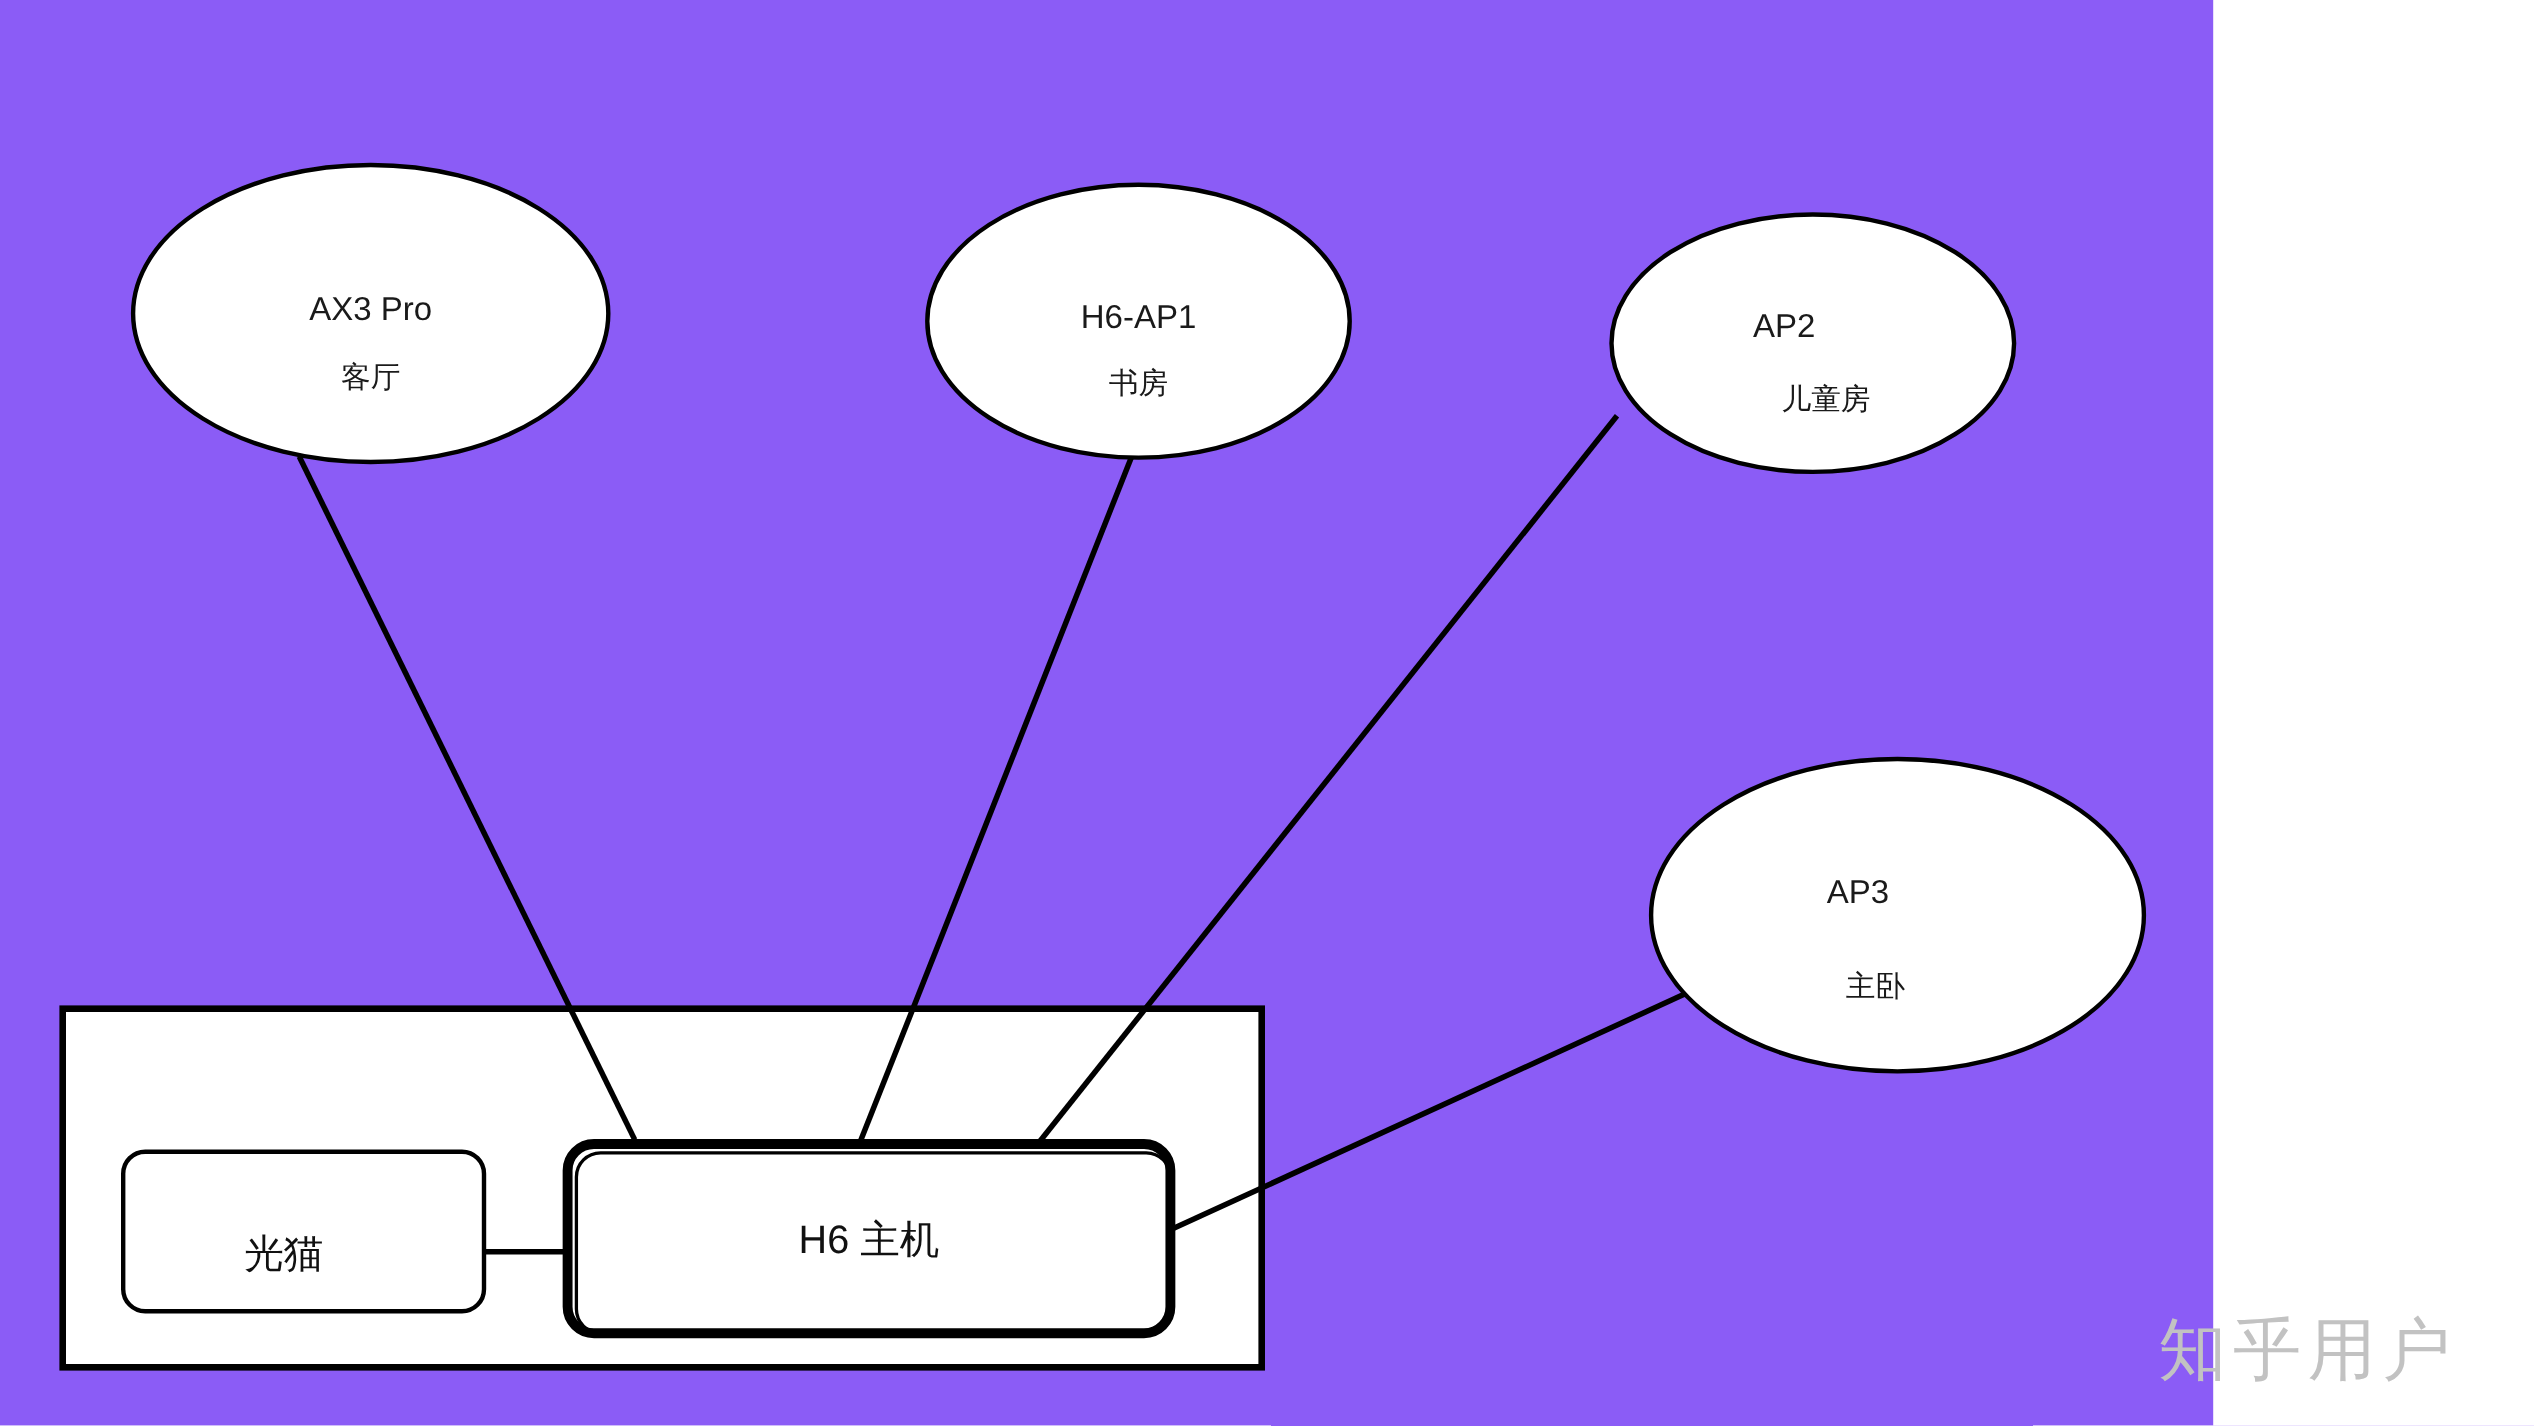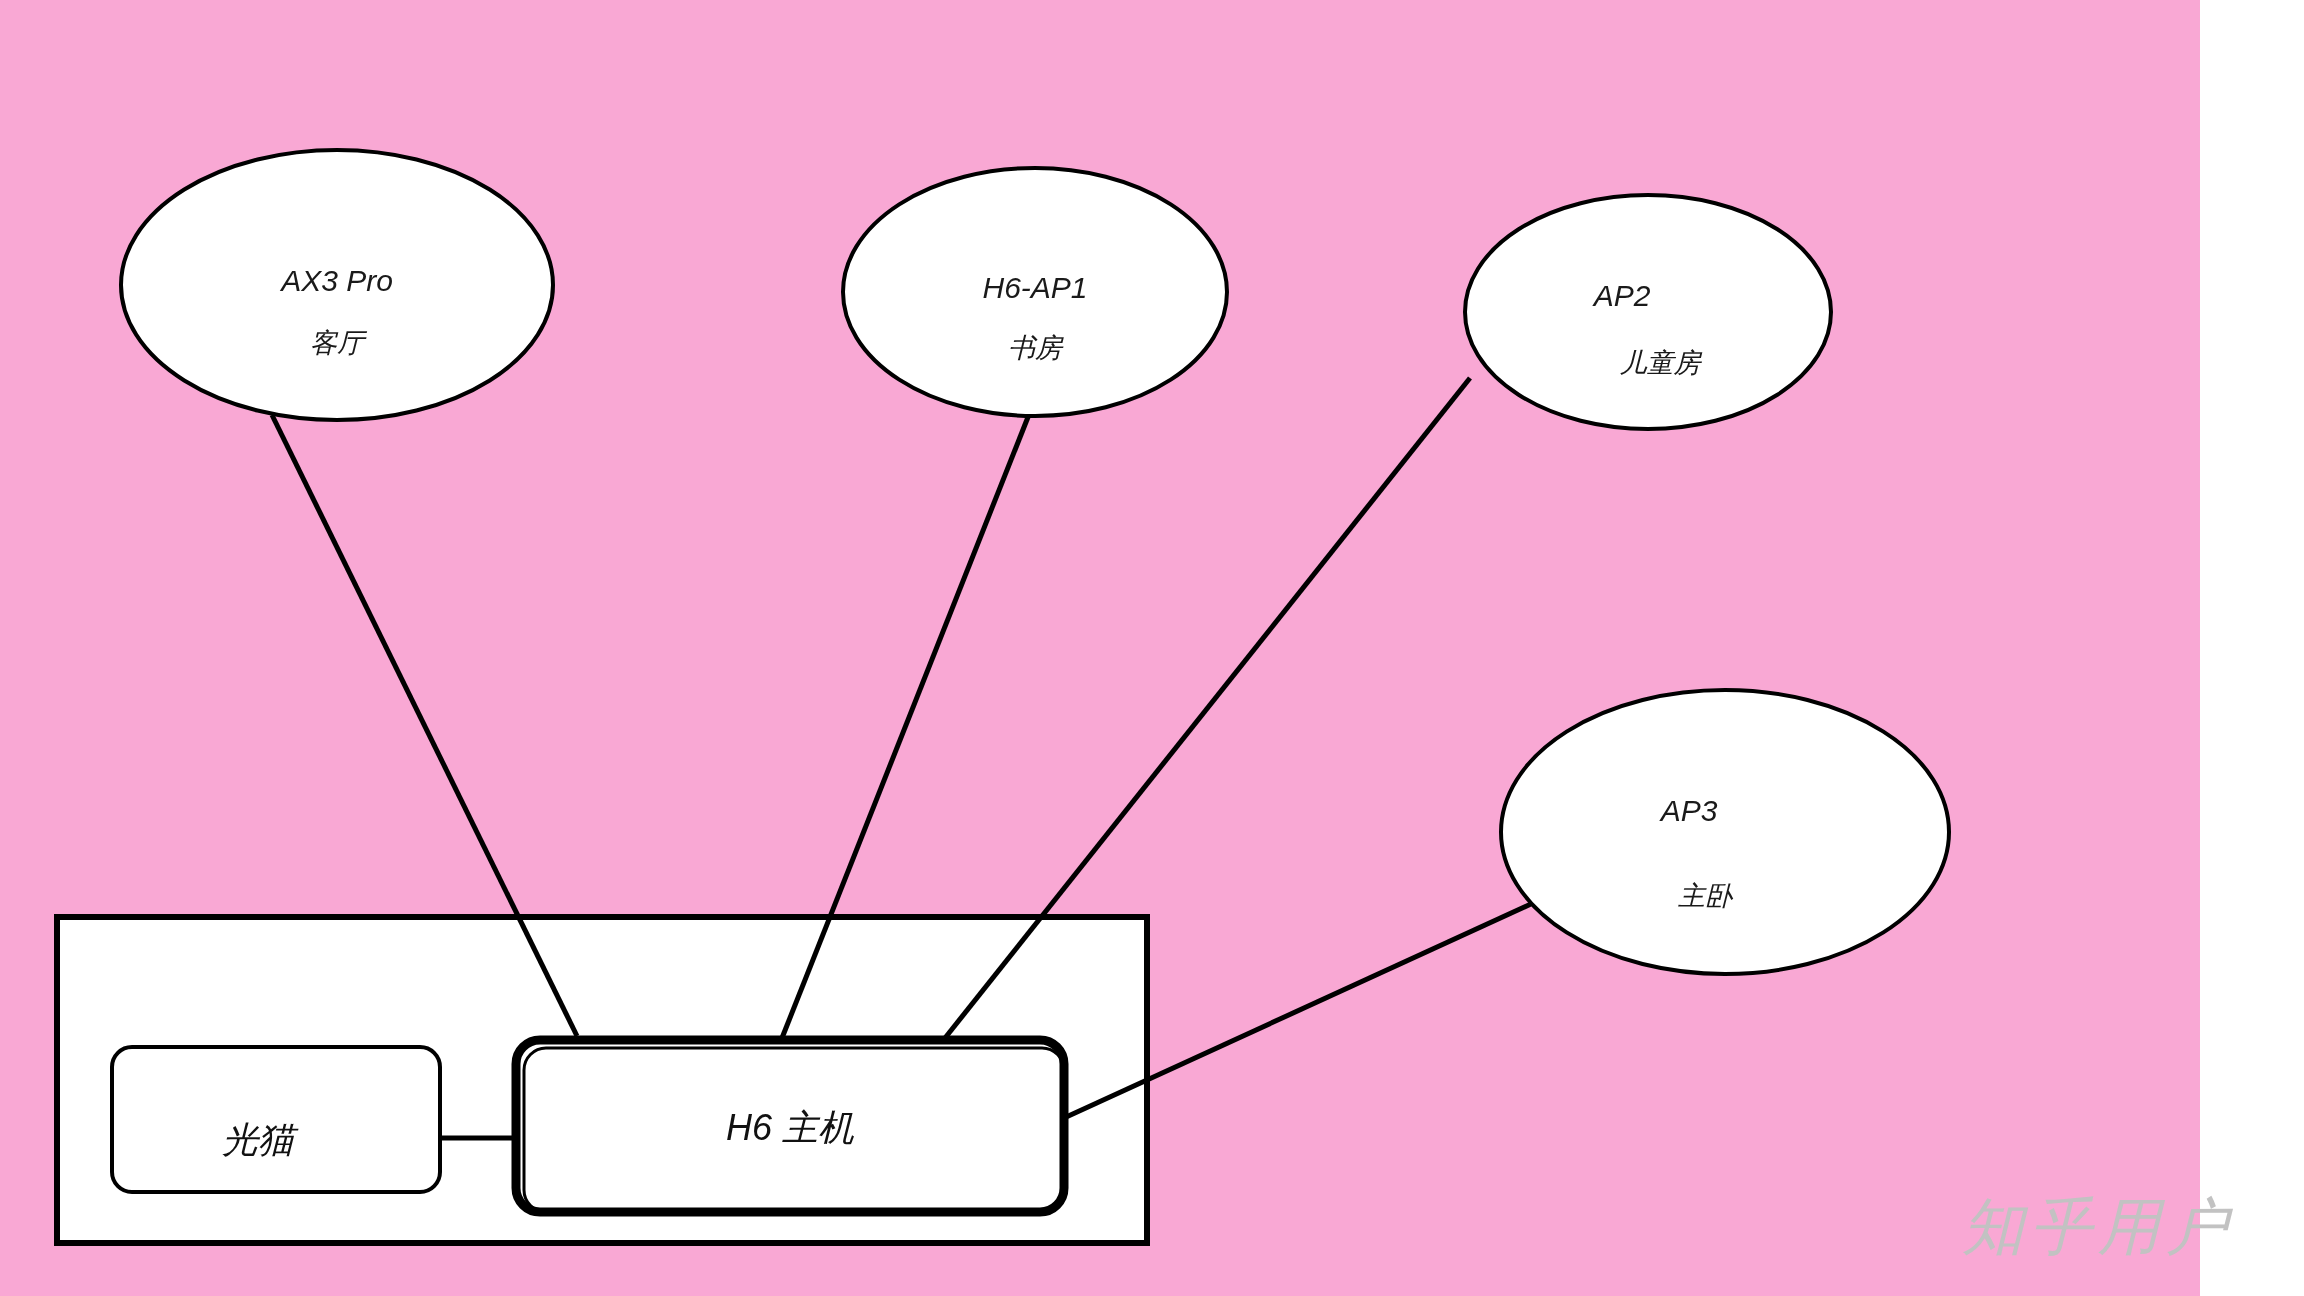--- a/index.html
+++ b/index.html
@@ -9,24 +9,23 @@
     background: #ffffff;
   }
   body {
     width: 2304px;
     height: 1296px;
     overflow: hidden;
     font-family: "Liberation Sans", "DejaVu Sans", sans-serif;
   }
   #diagram-root {
     position: relative;
-    width: 2200px;
+    width: 2012px;
     height: 1296px;
-    background: #f9a8d4;
-    font-style: italic;
+    background: #8b5cf6;
   }
   svg#topology {
     display: block;
     width: 2304px;
     height: 1296px;
   }
   .shape-stroke {
     fill: #ffffff;
     stroke: #000000;
     stroke-width: 4;

